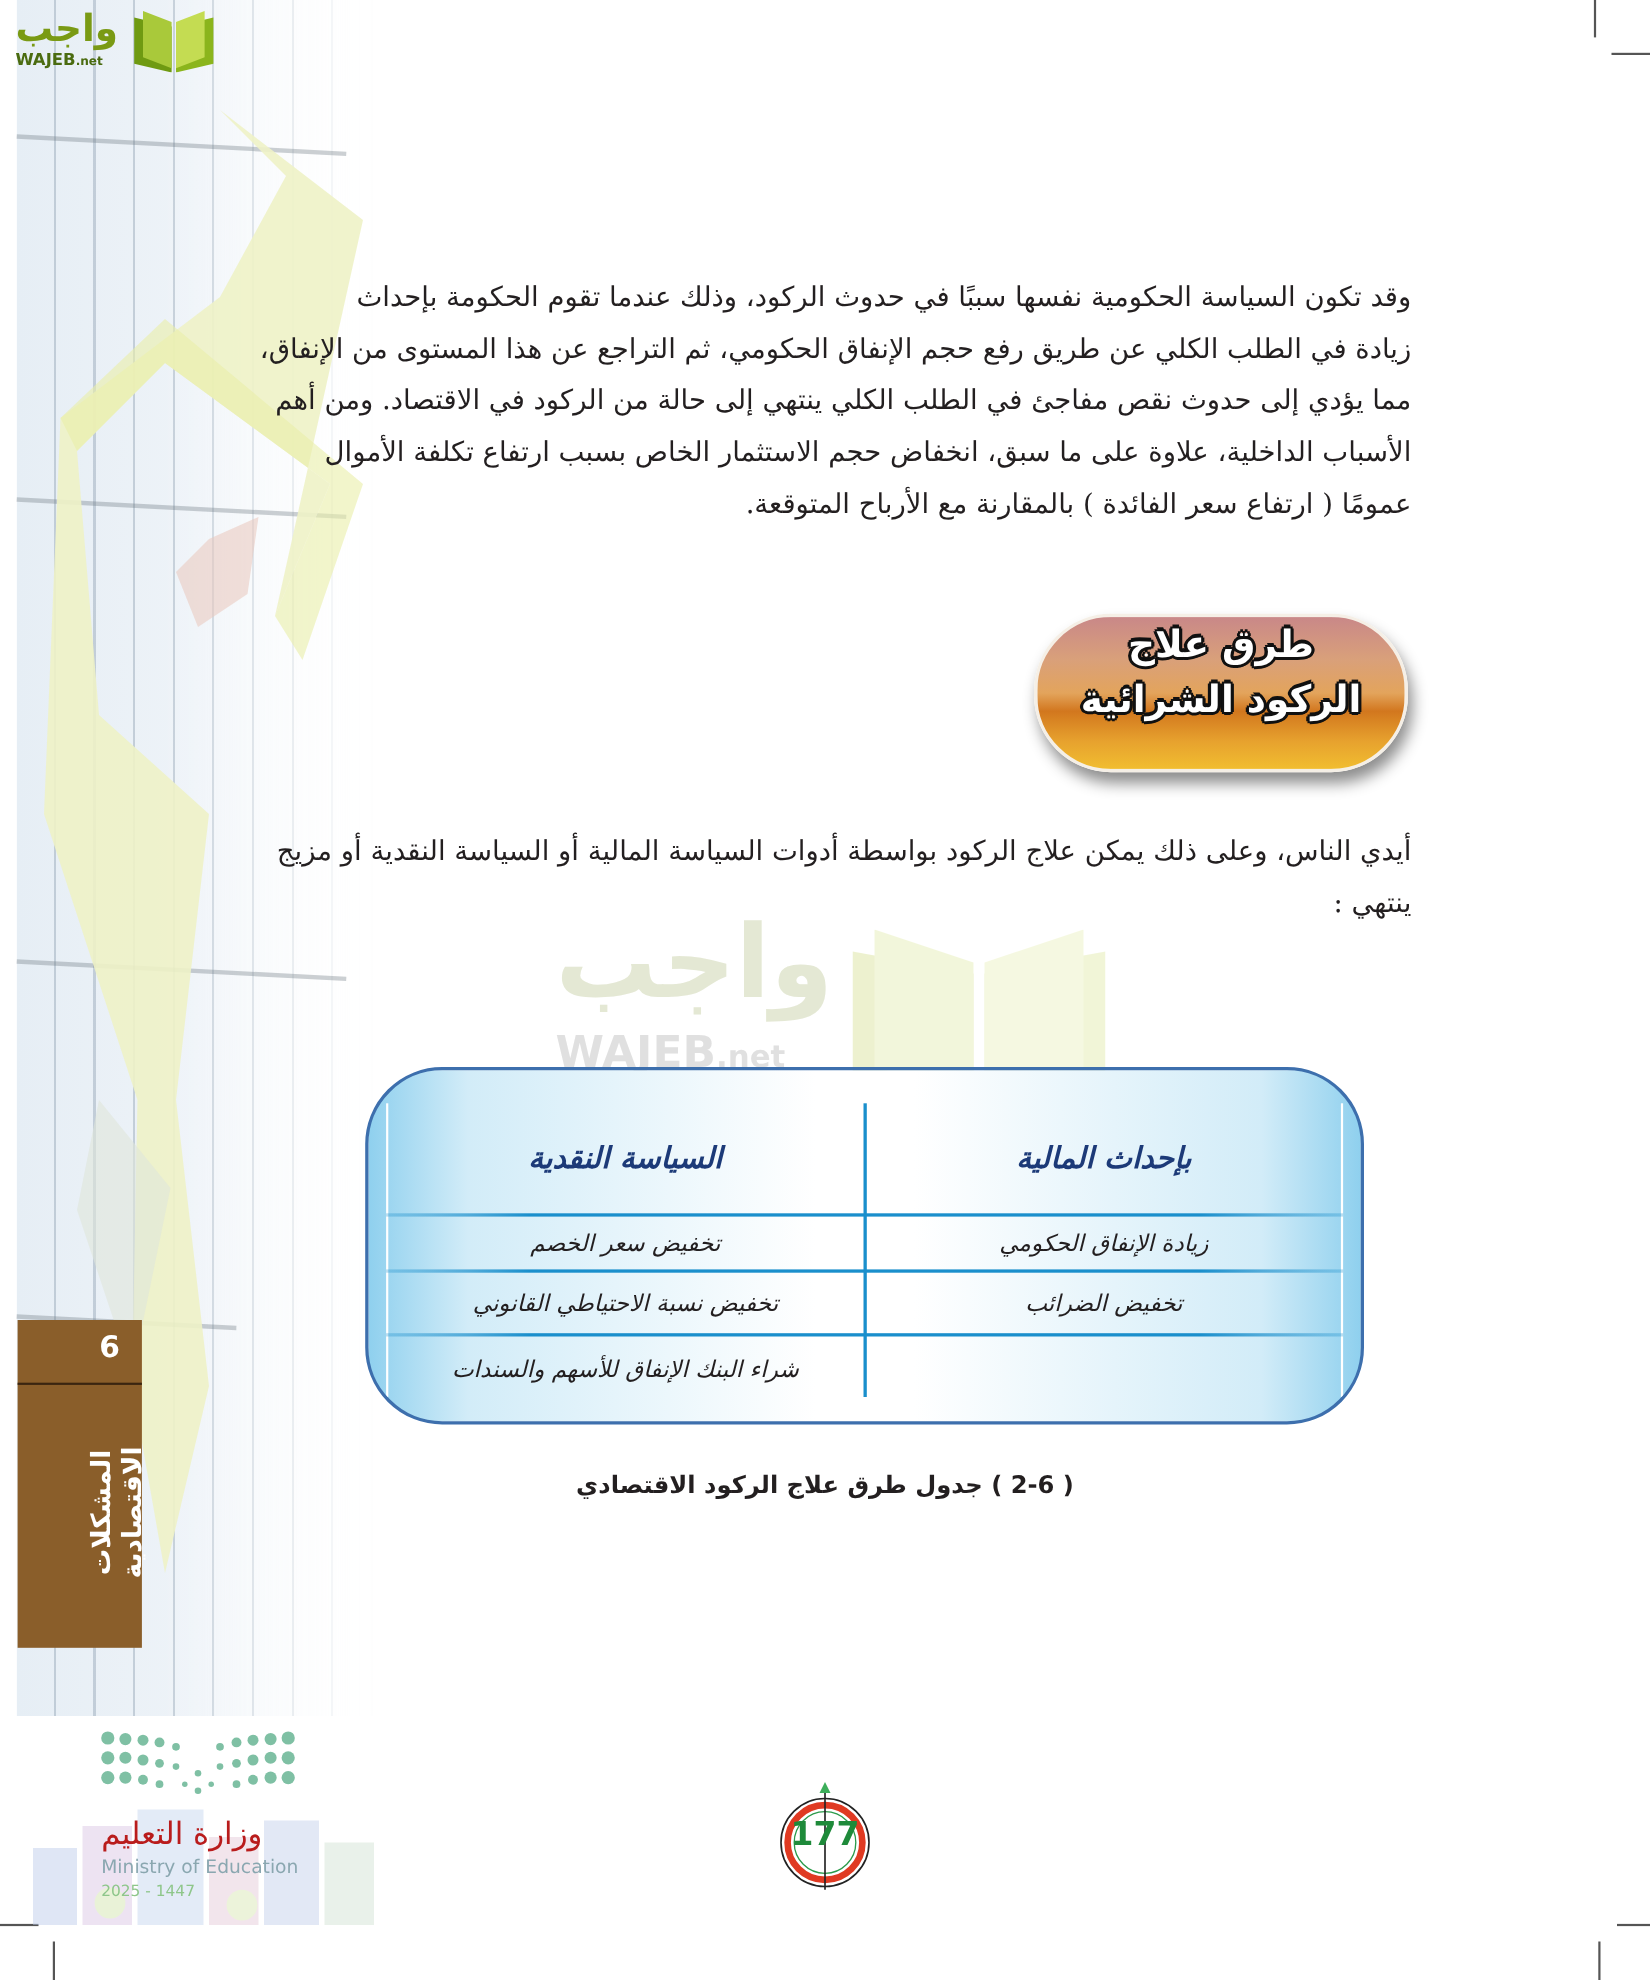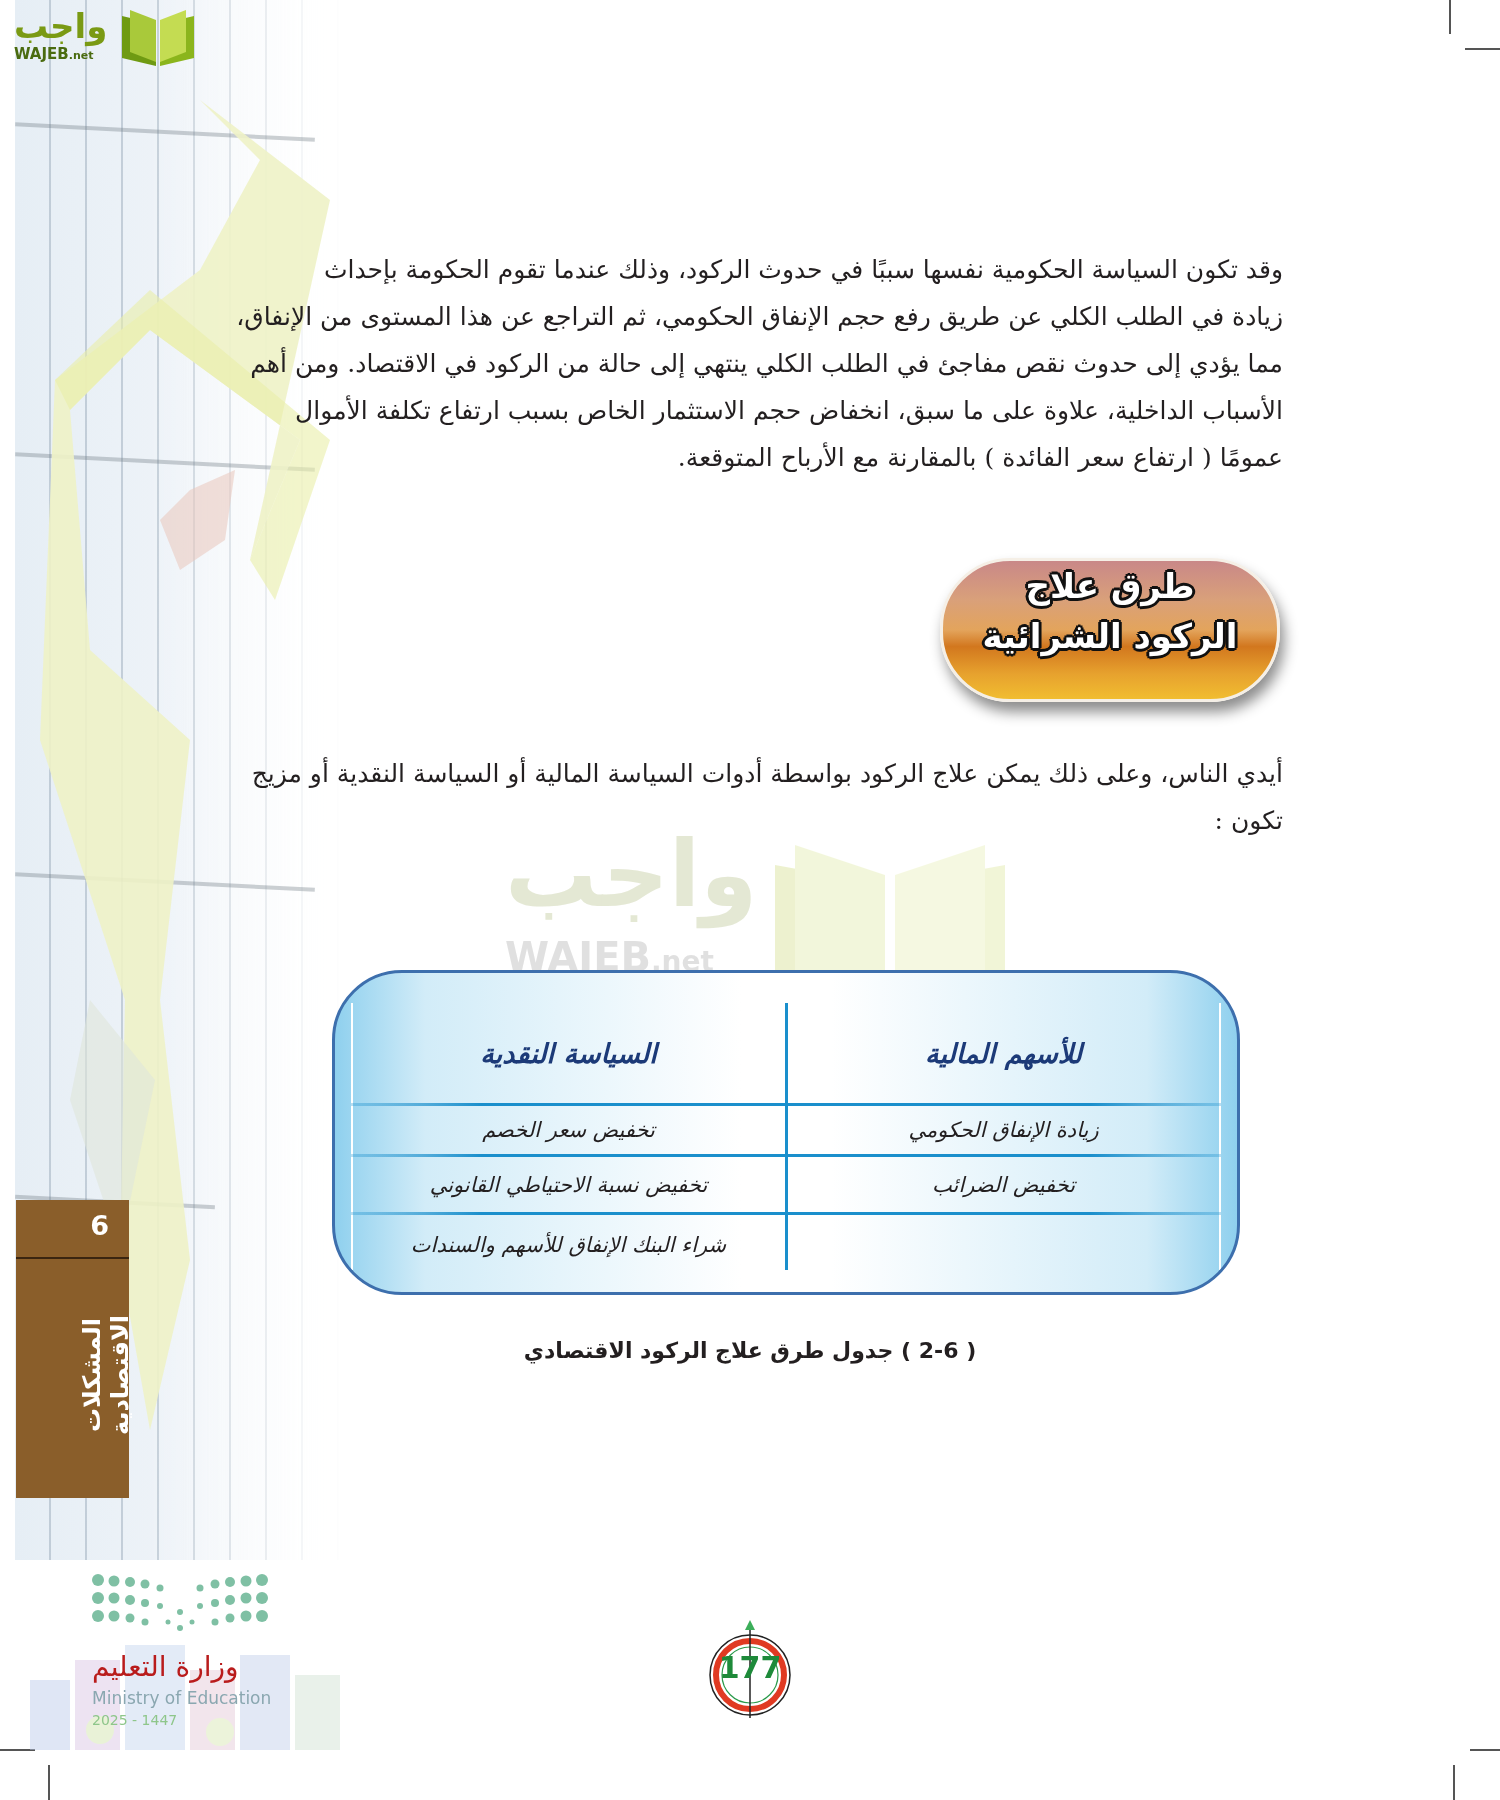--- a/index.html
+++ b/index.html
@@ -145,42 +145,42 @@
   <p style="text-align-last:right;">عمومًا ( ارتفاع سعر الفائدة ) بالمقارنة مع الأرباح المتوقعة.</p>
 </div>
 
 <div class="pill">
   <span>طرق علاج</span>
   <span>الركود الشرائية</span>
 </div>
 
 <div class="para p2">
   <p>أيدي الناس، وعلى ذلك يمكن علاج الركود بواسطة أدوات السياسة المالية أو السياسة النقدية أو مزيج</p>
-  <p>تكون :</p>
+  <p>ينتهي :</p>
 </div>
 
 <div class="wm">
   <div class="wm-ar">واجب</div>
   <div class="wm-en"><span>WAJEB</span><small>.net</small></div>
   <svg class="wm-book" viewBox="0 0 230 160">
     <polygon points="0,20 110,40 110,160 0,140" fill="#dfe7a8"></polygon>
     <polygon points="230,20 120,40 120,160 230,140" fill="#e6eeb8"></polygon>
     <polygon points="20,0 110,30 110,150 20,125" fill="#e9efbf"></polygon>
     <polygon points="210,0 120,30 120,150 210,125" fill="#eef3c9"></polygon>
   </svg>
 </div>
 
 <div class="tbl">
   <div class="tbl-inner">
     <div class="sideline" style="right:0;"></div>
     <div class="sideline" style="left:0;"></div>
     <div class="vline"></div>
 
     <div class="row head" style="top:0; height:100px;">
-      <div class="cell">للأسهم المالية</div>
+      <div class="cell">بإحداث المالية</div>
       <div class="cell">السياسة النقدية</div>
     </div>
     <div class="hline" style="top:100px;"></div>
 
     <div class="row" style="top:103px; height:48px;">
       <div class="cell">زيادة الإنفاق الحكومي</div>
       <div class="cell">تخفيض سعر الخصم</div>
     </div>
     <div class="hline" style="top:151px;"></div>
 

